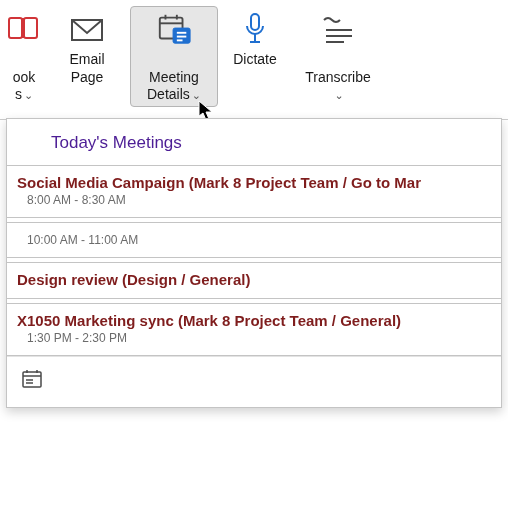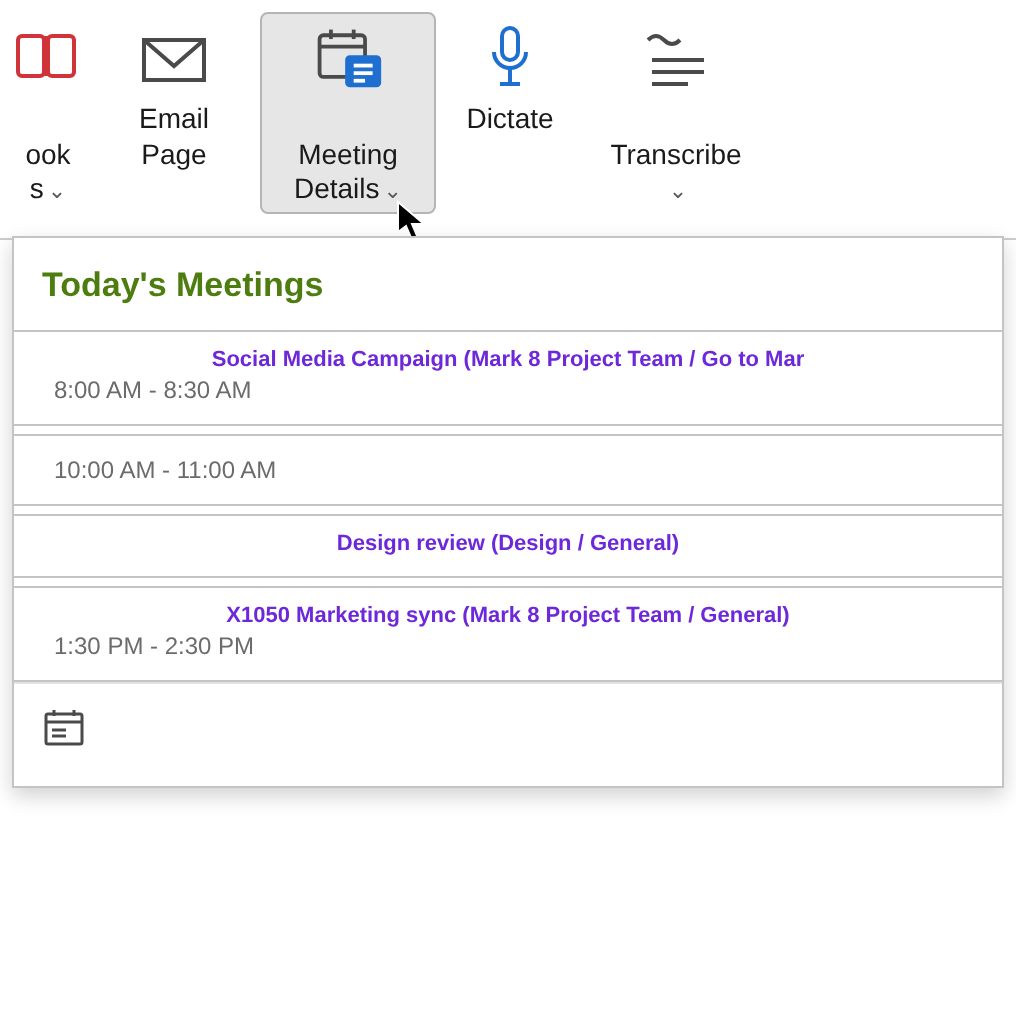--- a/index.html
+++ b/index.html
@@ -65,40 +65,40 @@
   .dropdown {
     position: absolute;
     top: 118px;
     left: 6px;
     right: 6px;
     background: #fff;
     border: 1px solid #c4c4c4;
     box-shadow: 0 4px 10px rgba(0,0,0,0.18);
   }
   .dropdown-header {
-    font-weight: 700;
+    font-weight: 400;
     font-size: 17px;
     padding: 14px 14px 12px 14px;
-    color: #4d7c0f;
+    color: #4c1d95;
+    margin-left: 30px;
   }
   .meeting-list { }
   .meeting-item {
     border: 1px solid #c4c4c4;
     margin: 0 -1px;
     padding: 8px 10px 10px 10px;
     margin-bottom: 4px;
   }
   .meeting-item:last-of-type { margin-bottom: 0; }
   .meeting-title {
     font-weight: 700;
-    font-size: 11px;
-    color: #6d28d9;
+    font-size: 15px;
+    color: #7f1d1d;
     white-space: nowrap;
     overflow: hidden;
-    text-align: center;
   }
   .meeting-time {
     font-size: 12px;
     color: #6b6b6b;
     padding-left: 10px;
     margin-top: 2px;
   }
   .dropdown-footer {
     display: flex;
     align-items: center;

